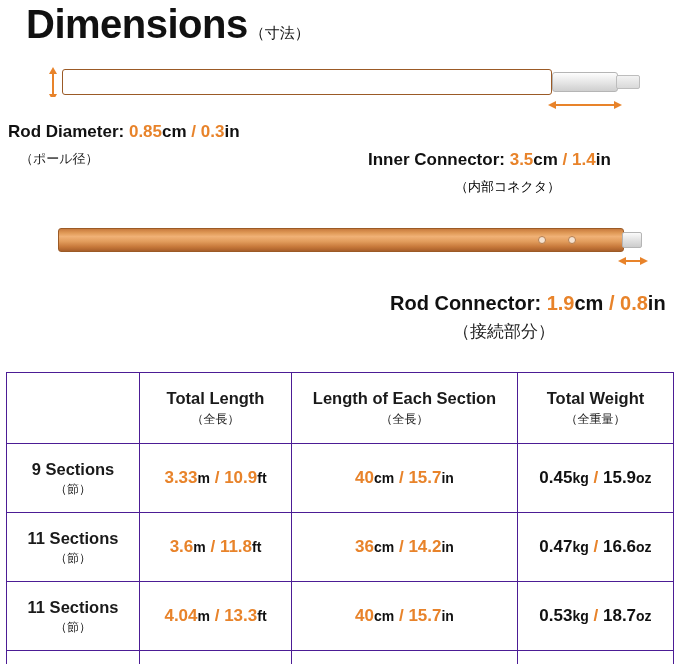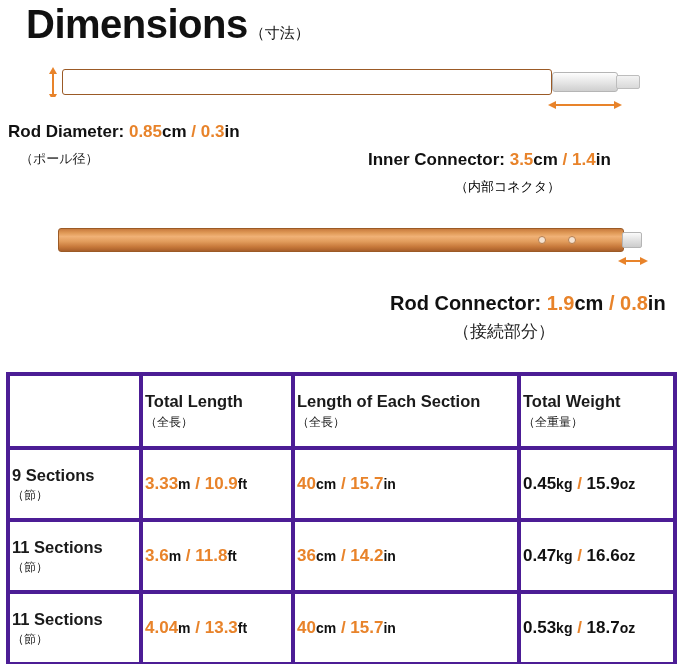--- a/index.html
+++ b/index.html
@@ -190,21 +190,22 @@
   
   table.dim-table {
     position: absolute;
     left: 6px;
     top: 372px;
     width: 667px;
     border-collapse: collapse;
     table-layout: fixed;
   }
   table.dim-table td {
-    border: 4px solid #4c1d95;
+    border: 1px solid #4c1d95;
+    text-align: center;
     vertical-align: middle;
     padding: 6px 2px;
   }
   .col-a { width: 133px; }
   .col-b { width: 152px; }
   .col-c { width: 226px; }
   .col-d { width: 156px; }
 
   .hdr {
     font-size: 16.5px;

